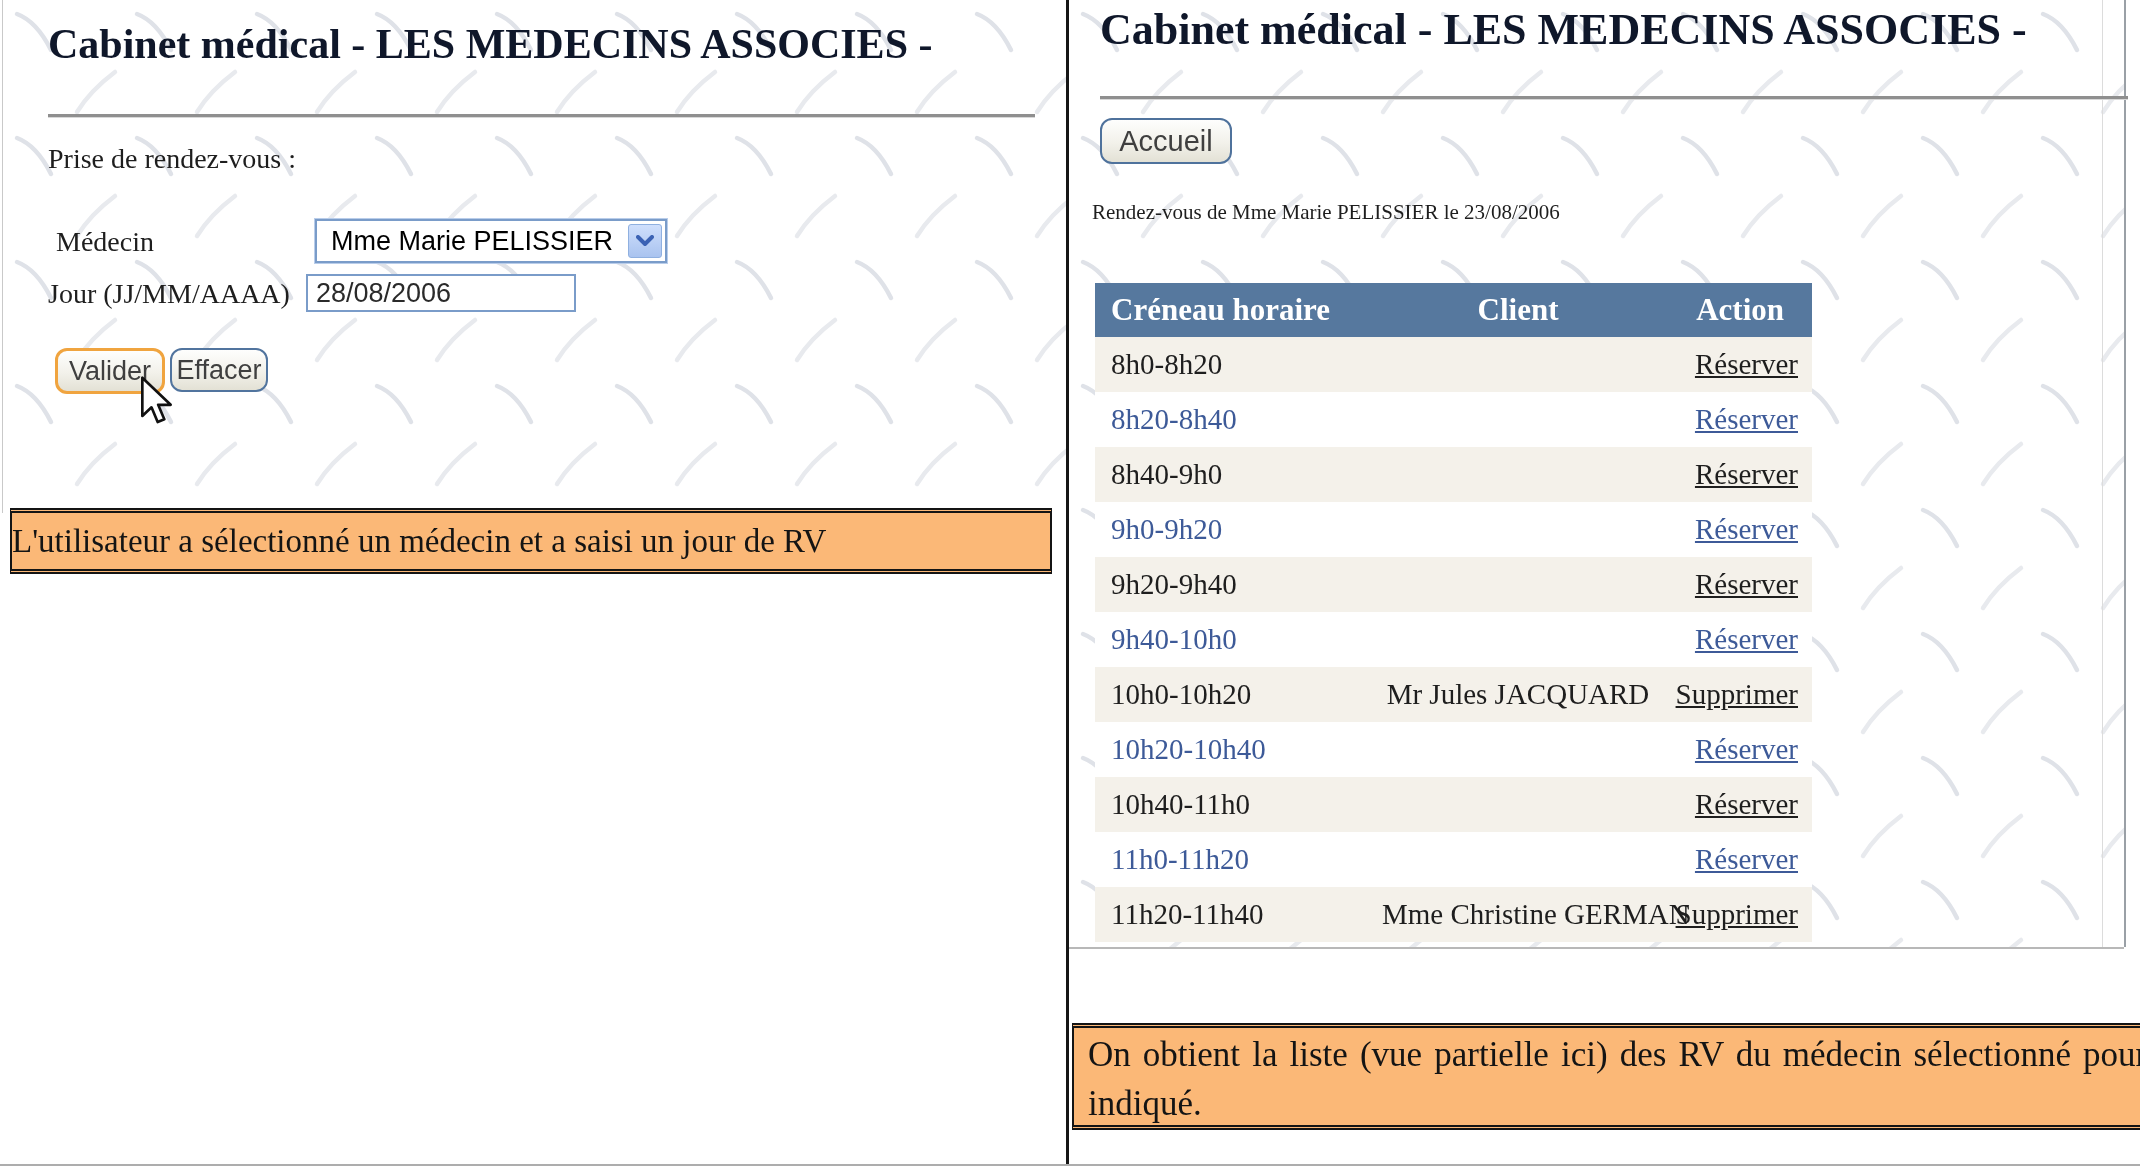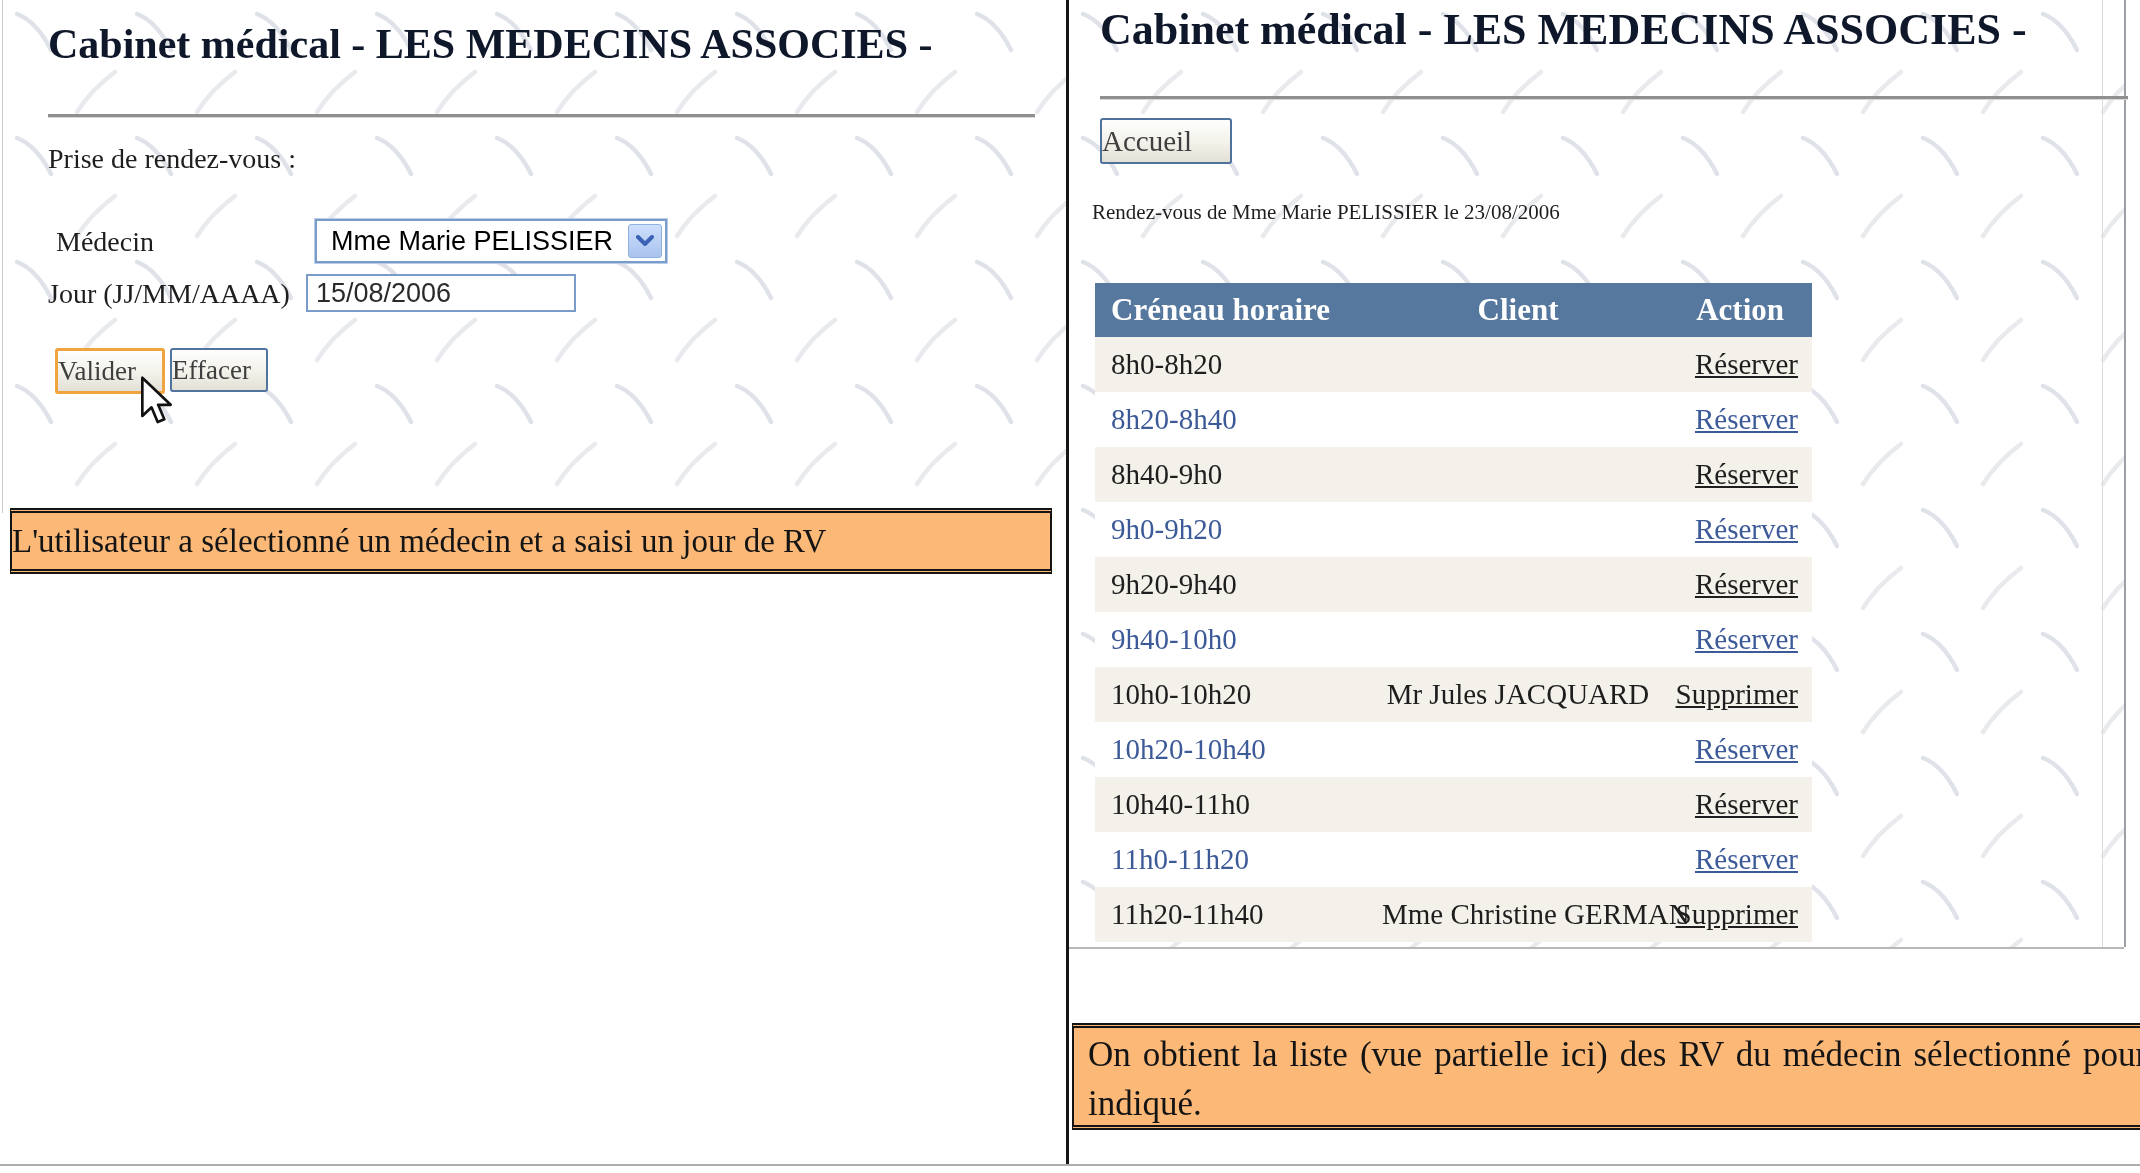--- a/index.html
+++ b/index.html
@@ -29,22 +29,22 @@
   .serif-text{position:absolute;font-size:28px;color:#1e1e1e;white-space:nowrap;}
   #xp-select{position:absolute;left:315px;top:219px;width:348px;height:40px;background:#fff;
              border:2px solid #7a9cc9;box-shadow:0 0 0 1px #b9cdea;display:flex;align-items:center;
              font-family:"Liberation Sans",sans-serif;font-size:27px;color:#000000;}
   #xp-select .sel-text{padding-left:14px;flex:1;white-space:nowrap;overflow:hidden;}
   #xp-select .sel-btn{width:32px;height:32px;margin-right:3px;border:1px solid #8fb0e0;border-radius:3px;
              background:linear-gradient(#cfdffc,#a9c3ef);display:flex;align-items:center;justify-content:center;}
   #xp-input{position:absolute;left:306px;top:274px;width:258px;height:34px;background:#fff;
             border:2px solid #7a9cc9;font-family:"Liberation Sans",sans-serif;font-size:27px;color:#2a2a2a;
             display:flex;align-items:center;padding-left:8px;}
-  .xp-btn{position:absolute;height:40px;border-radius:3px;display:flex;align-items:center;
-          background:linear-gradient(#fefefd,#f2f1ea 55%,#e3e1d5);font-family:Liberation Serif, serif;
+  .xp-btn{position:absolute;height:40px;border-radius:12px;display:flex;align-items:center;justify-content:center;
+          background:linear-gradient(#fefefd,#f2f1ea 55%,#e3e1d5);font-family:Liberation Sans, sans-serif;
           font-size:27px;color:#3f3f3f;white-space:nowrap;}
   #btn-valider{left:55px;top:348px;width:104px;border:3px solid #f0a43f;}
   #btn-effacer{left:170px;top:348px;width:94px;border:2px solid #51749e;}
   #btn-accueil{left:1100px;top:118px;width:128px;height:42px;border:2px solid #4f729c;font-size:29px;}
   #cursor{position:absolute;left:138px;top:376px;}
 
   
   .caption{position:absolute;background:#fbb877;border-top:5px double #141414;border-bottom:5px double #141414;
            border-left:2px solid #141414;border-right:2px solid #141414;color:#141414;
            display:flex;align-items:center;}
@@ -112,21 +112,21 @@
     <span class="sel-text">Mme Marie PELISSIER</span>
     <span class="sel-btn">
       <svg width="18" height="12" viewBox="0 0 18 12">
           <path d="M2,2 L9,9 L16,2" stroke="#3b62b4" stroke-width="4" fill="none" stroke-linecap="round" stroke-linejoin="round"></path>
         </svg>
     </span>
   </div>
 
   <div class="serif-text" style="left:48px;top:278px;">Jour (JJ/MM/AAAA)</div>
   <div id="xp-input">
-    <span>15/08/2006</span>
+    <span>28/08/2006</span>
   </div>
 
   <div class="xp-btn" id="btn-valider">
     <span>Valider</span>
   </div>
   <div class="xp-btn" id="btn-effacer">
     <span>Effacer</span>
   </div>
 
   <div id="cursor">

